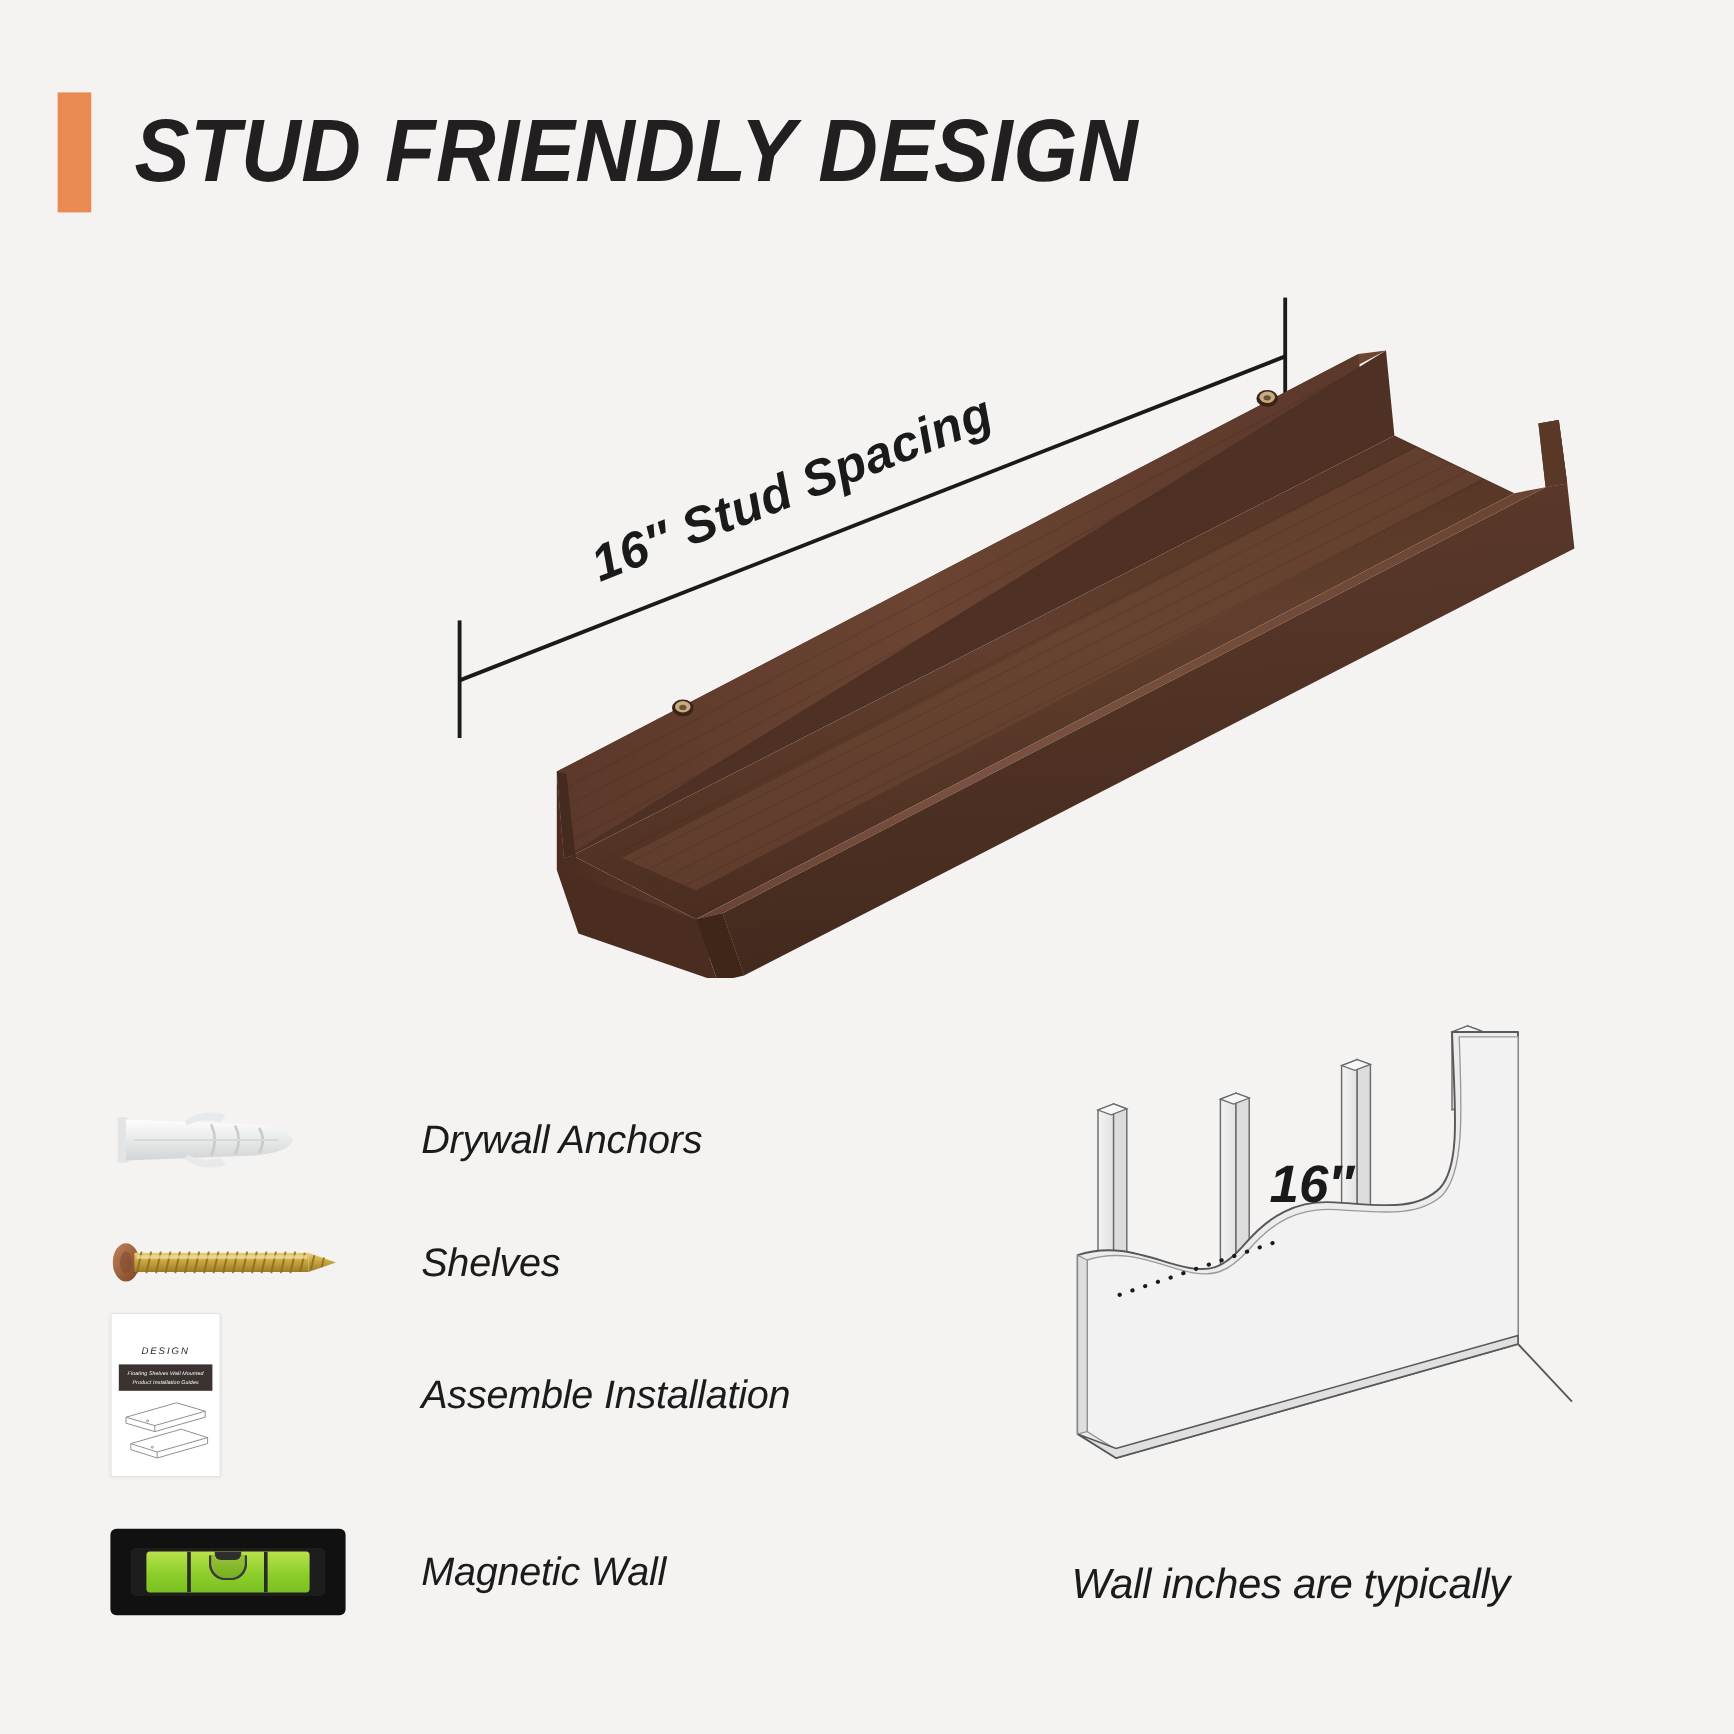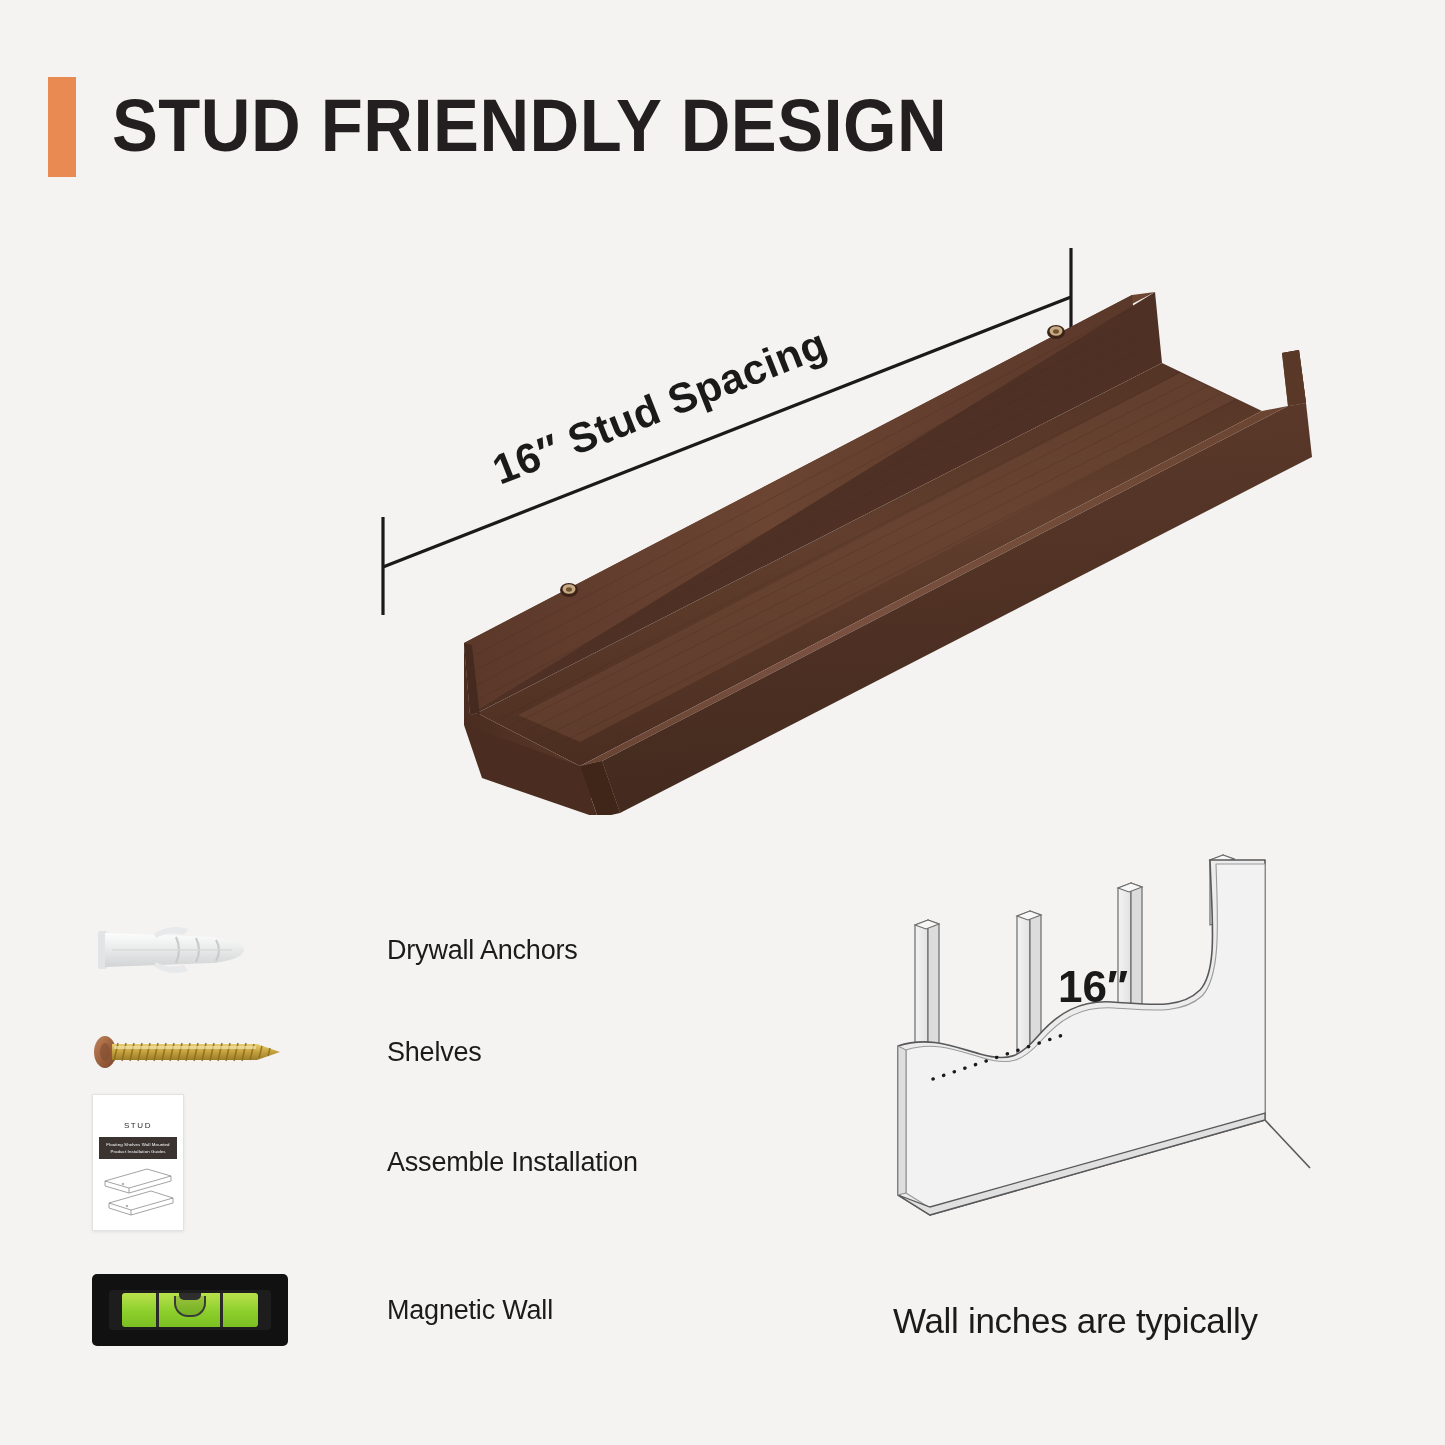--- a/index.html
+++ b/index.html
@@ -7,20 +7,21 @@
     padding: 0;
     background: #f4f3f1;
   }
   #page {
     position: relative;
     width: 1445px;
     height: 1445px;
     background: #f4f3f1;
     font-family: "Liberation Sans", sans-serif;
     overflow: hidden;
+    font-style: italic;
   }
 
   
   .title-bar {
     position: absolute;
     left: 48px;
     top: 77px;
     width: 28px;
     height: 100px;
     background: #e98a52;
@@ -78,25 +79,25 @@
   .acc-row.r2 { top: 212px; }
   .acc-row.r3 { top: 360px; }
   .acc-art {
     width: 205px;
     flex: 0 0 205px;
     display: flex;
     align-items: center;
     justify-content: flex-start;
   }
   .acc-label {
-    font-size: 27px;
+    font-size: 33px;
     color: #1b1b1b;
     font-weight: 400;
     letter-spacing: -0.2px;
-    margin-left: 90px;
+    margin-left: 54px;
     white-space: nowrap;
   }
 
   
   .booklet {
     position: relative;
     width: 90px;
     height: 135px;
     background: #ffffff;
     border: 1px solid #e2e2e2;
@@ -394,21 +395,21 @@
 
           <rect x="22" y="24" width="142" height="3" fill="#f2e2a6" opacity="0.7"></rect>
         </svg>
       </div>
       <div class="acc-label">Shelves</div>
     </div>
 
     <div class="acc-row r2">
       <div class="acc-art">
         <div class="booklet">
-          <div class="booklet-brand">STUD</div>
+          <div class="booklet-brand">DESIGN</div>
           <div class="booklet-banner">
             <div>Floating Shelves Wall Mounted</div>
             <div>Product Installation Guides</div>
           </div>
           <svg class="booklet-art" viewBox="0 0 74 55">
             <g fill="none" stroke="#8b8b8b" stroke-width="0.8">
               <polygon points="4,14 46,2 70,9 28,21"></polygon>
               <polyline points="4,14 4,19 28,26 28,21"></polyline>
               <polyline points="28,26 70,14 70,9"></polyline>
               <polygon points="8,36 50,24 72,31 30,43"></polygon>

